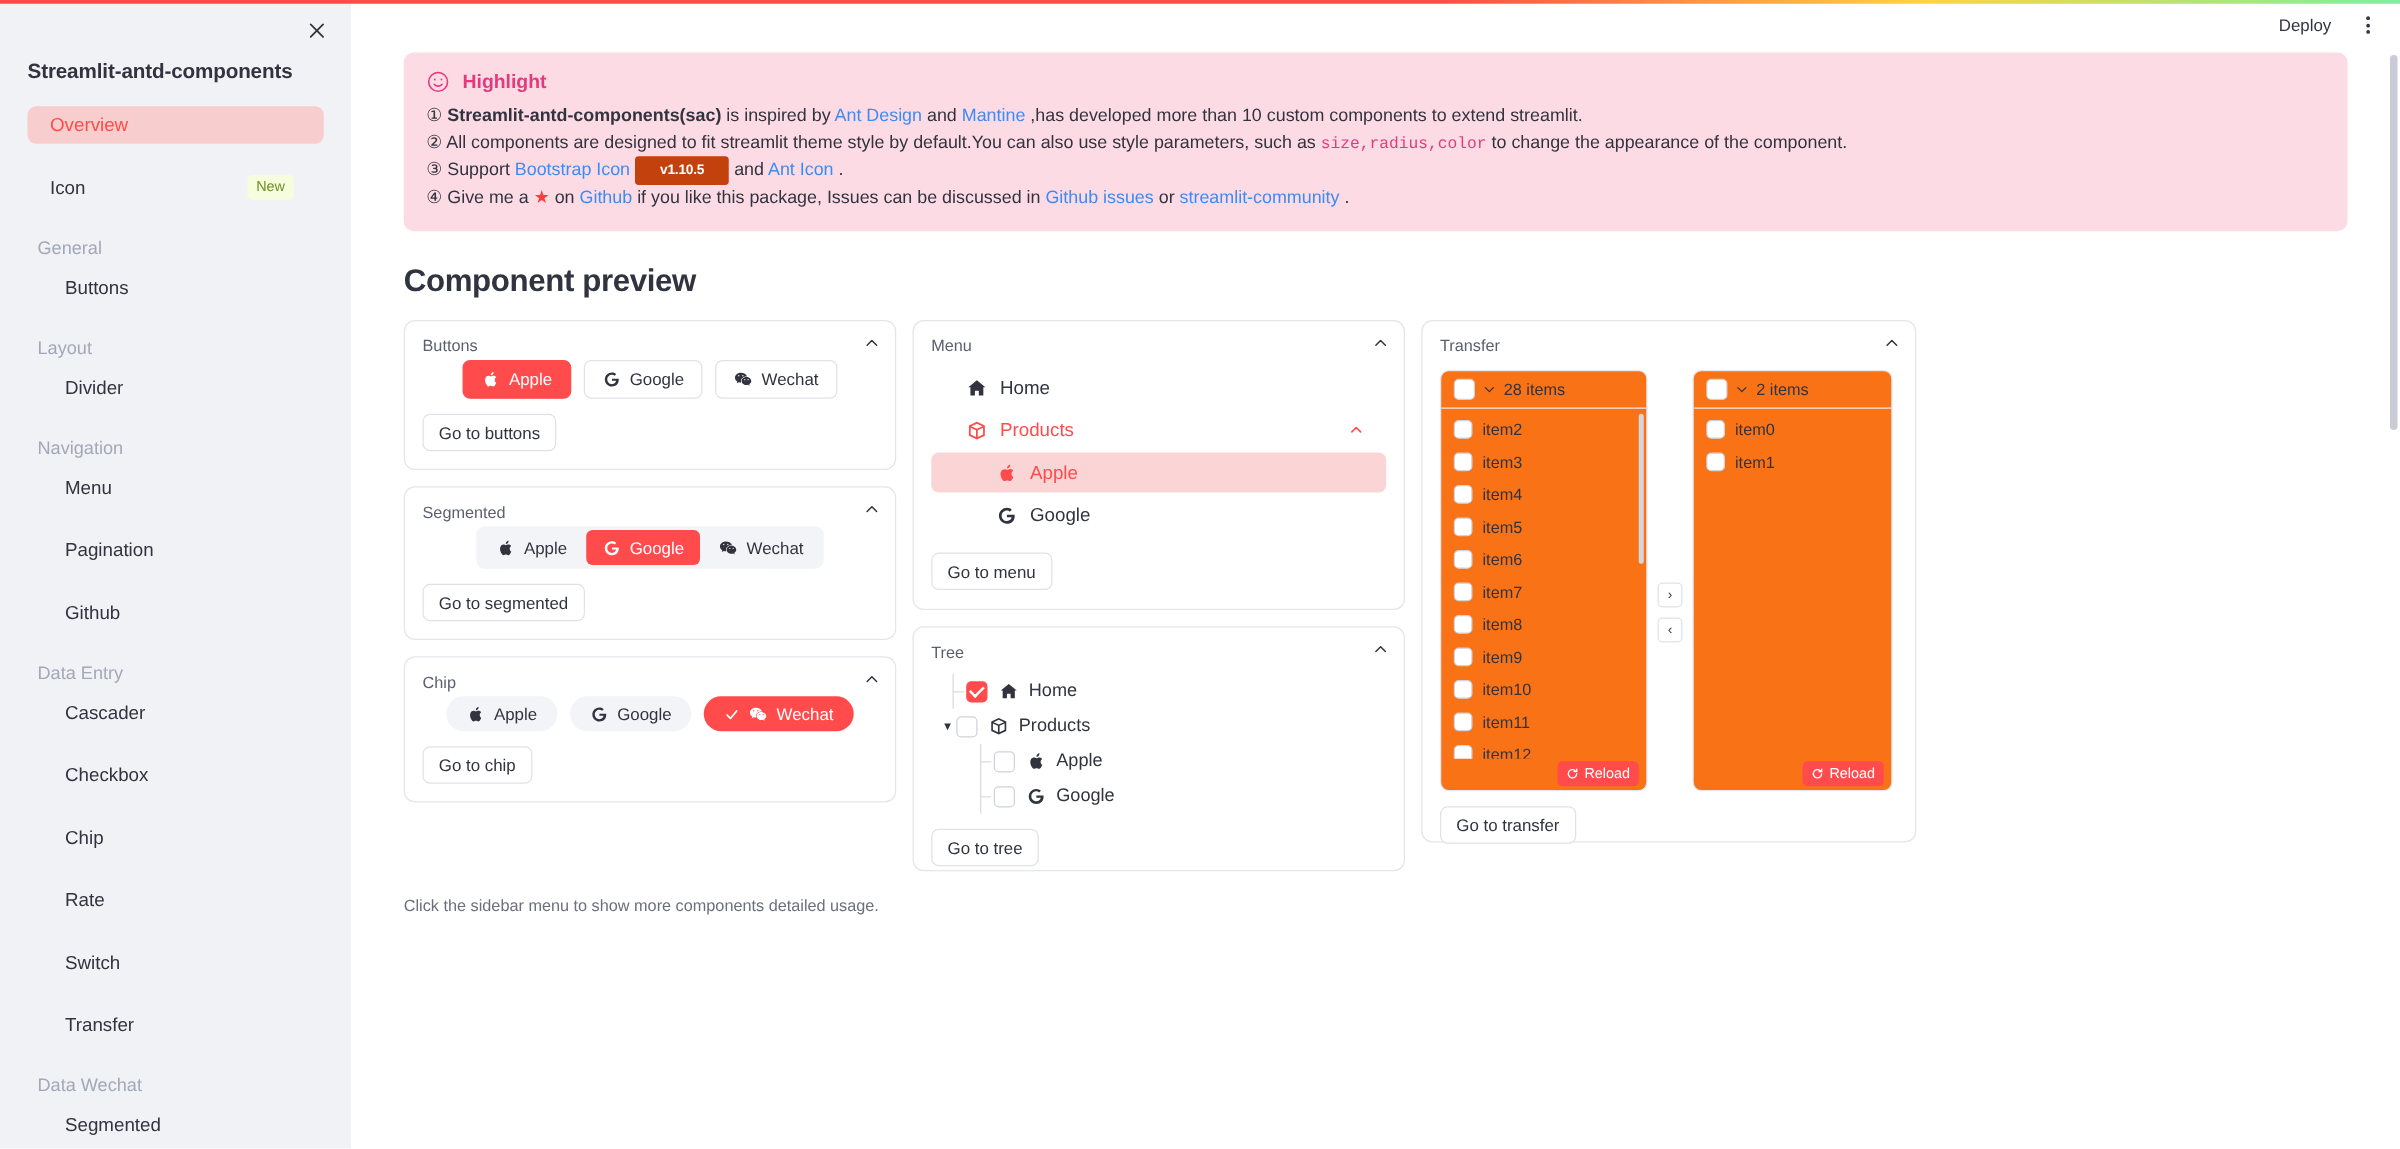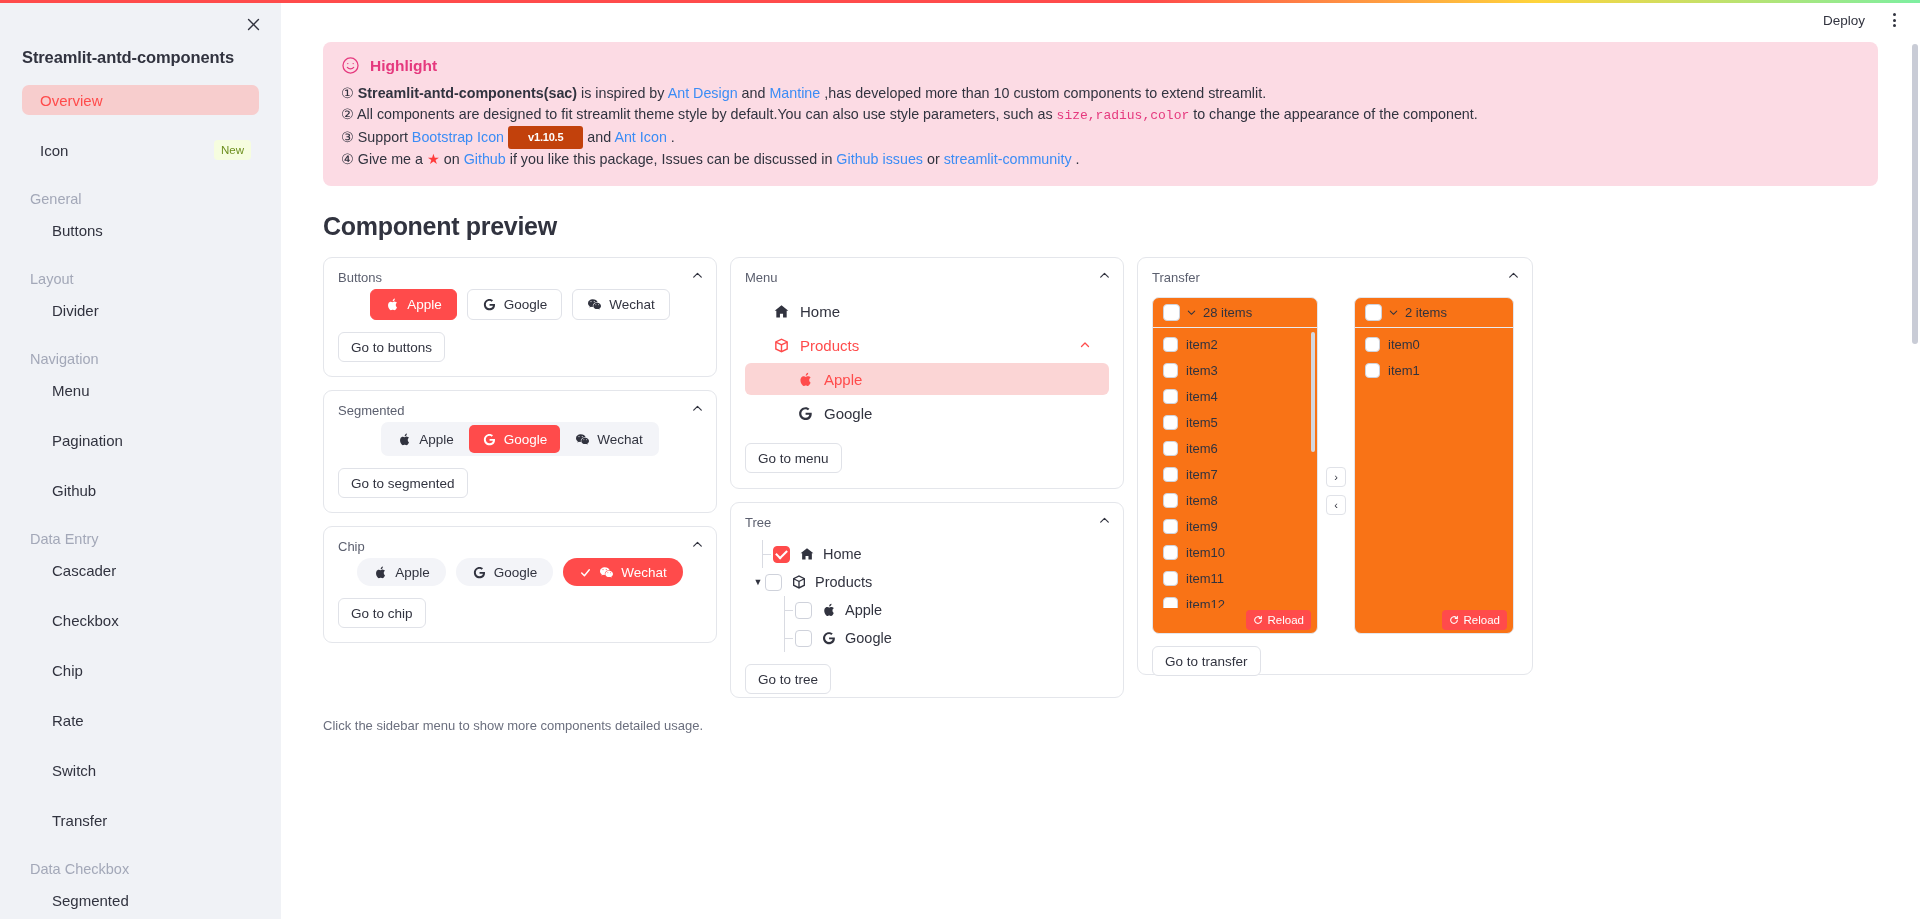--- a/index.html
+++ b/index.html
@@ -46,21 +46,21 @@
   }
   .nav-item.active { background: #f7cdcd; color: #ff4b4b; }
   .nav-item.top { padding-left: 18px; }
   .nav-item.sub { padding-left: 30px; }
   .nav-group {
     height: 28px; display: flex; align-items: center;
     padding-left: 8px; font-size: 14.5px; color: #a3a8b8;
     margin-bottom: 2px;
   }
   .badge-new {
-    position: absolute; right: 8px;
+    position: absolute; right: 24px;
     background: #f6fddf; color: #6d8f1f;
     font-size: 11.5px; padding: 4px 7px; border-radius: 4px;
     font-weight: 400;
   }
 
   
   .main {
     flex: 1; height: 919px; position: relative;
     overflow: hidden; background: #ffffff;
   }
@@ -336,21 +336,21 @@
       <div class="nav-item sub">
         <span>Rate</span>
       </div>
       <div class="nav-item sub">
         <span>Switch</span>
       </div>
       <div class="nav-item sub">
         <span>Transfer</span>
       </div>
       <div class="nav-group">
-        <span>Data Checkbox</span>
+        <span>Data Wechat</span>
       </div>
       <div class="nav-item sub">
         <span>Segmented</span>
       </div>
       <div class="nav-item sub">
         <span>Tabs</span>
       </div>
       <div class="nav-item sub">
         <span>Tree</span>
       </div>

